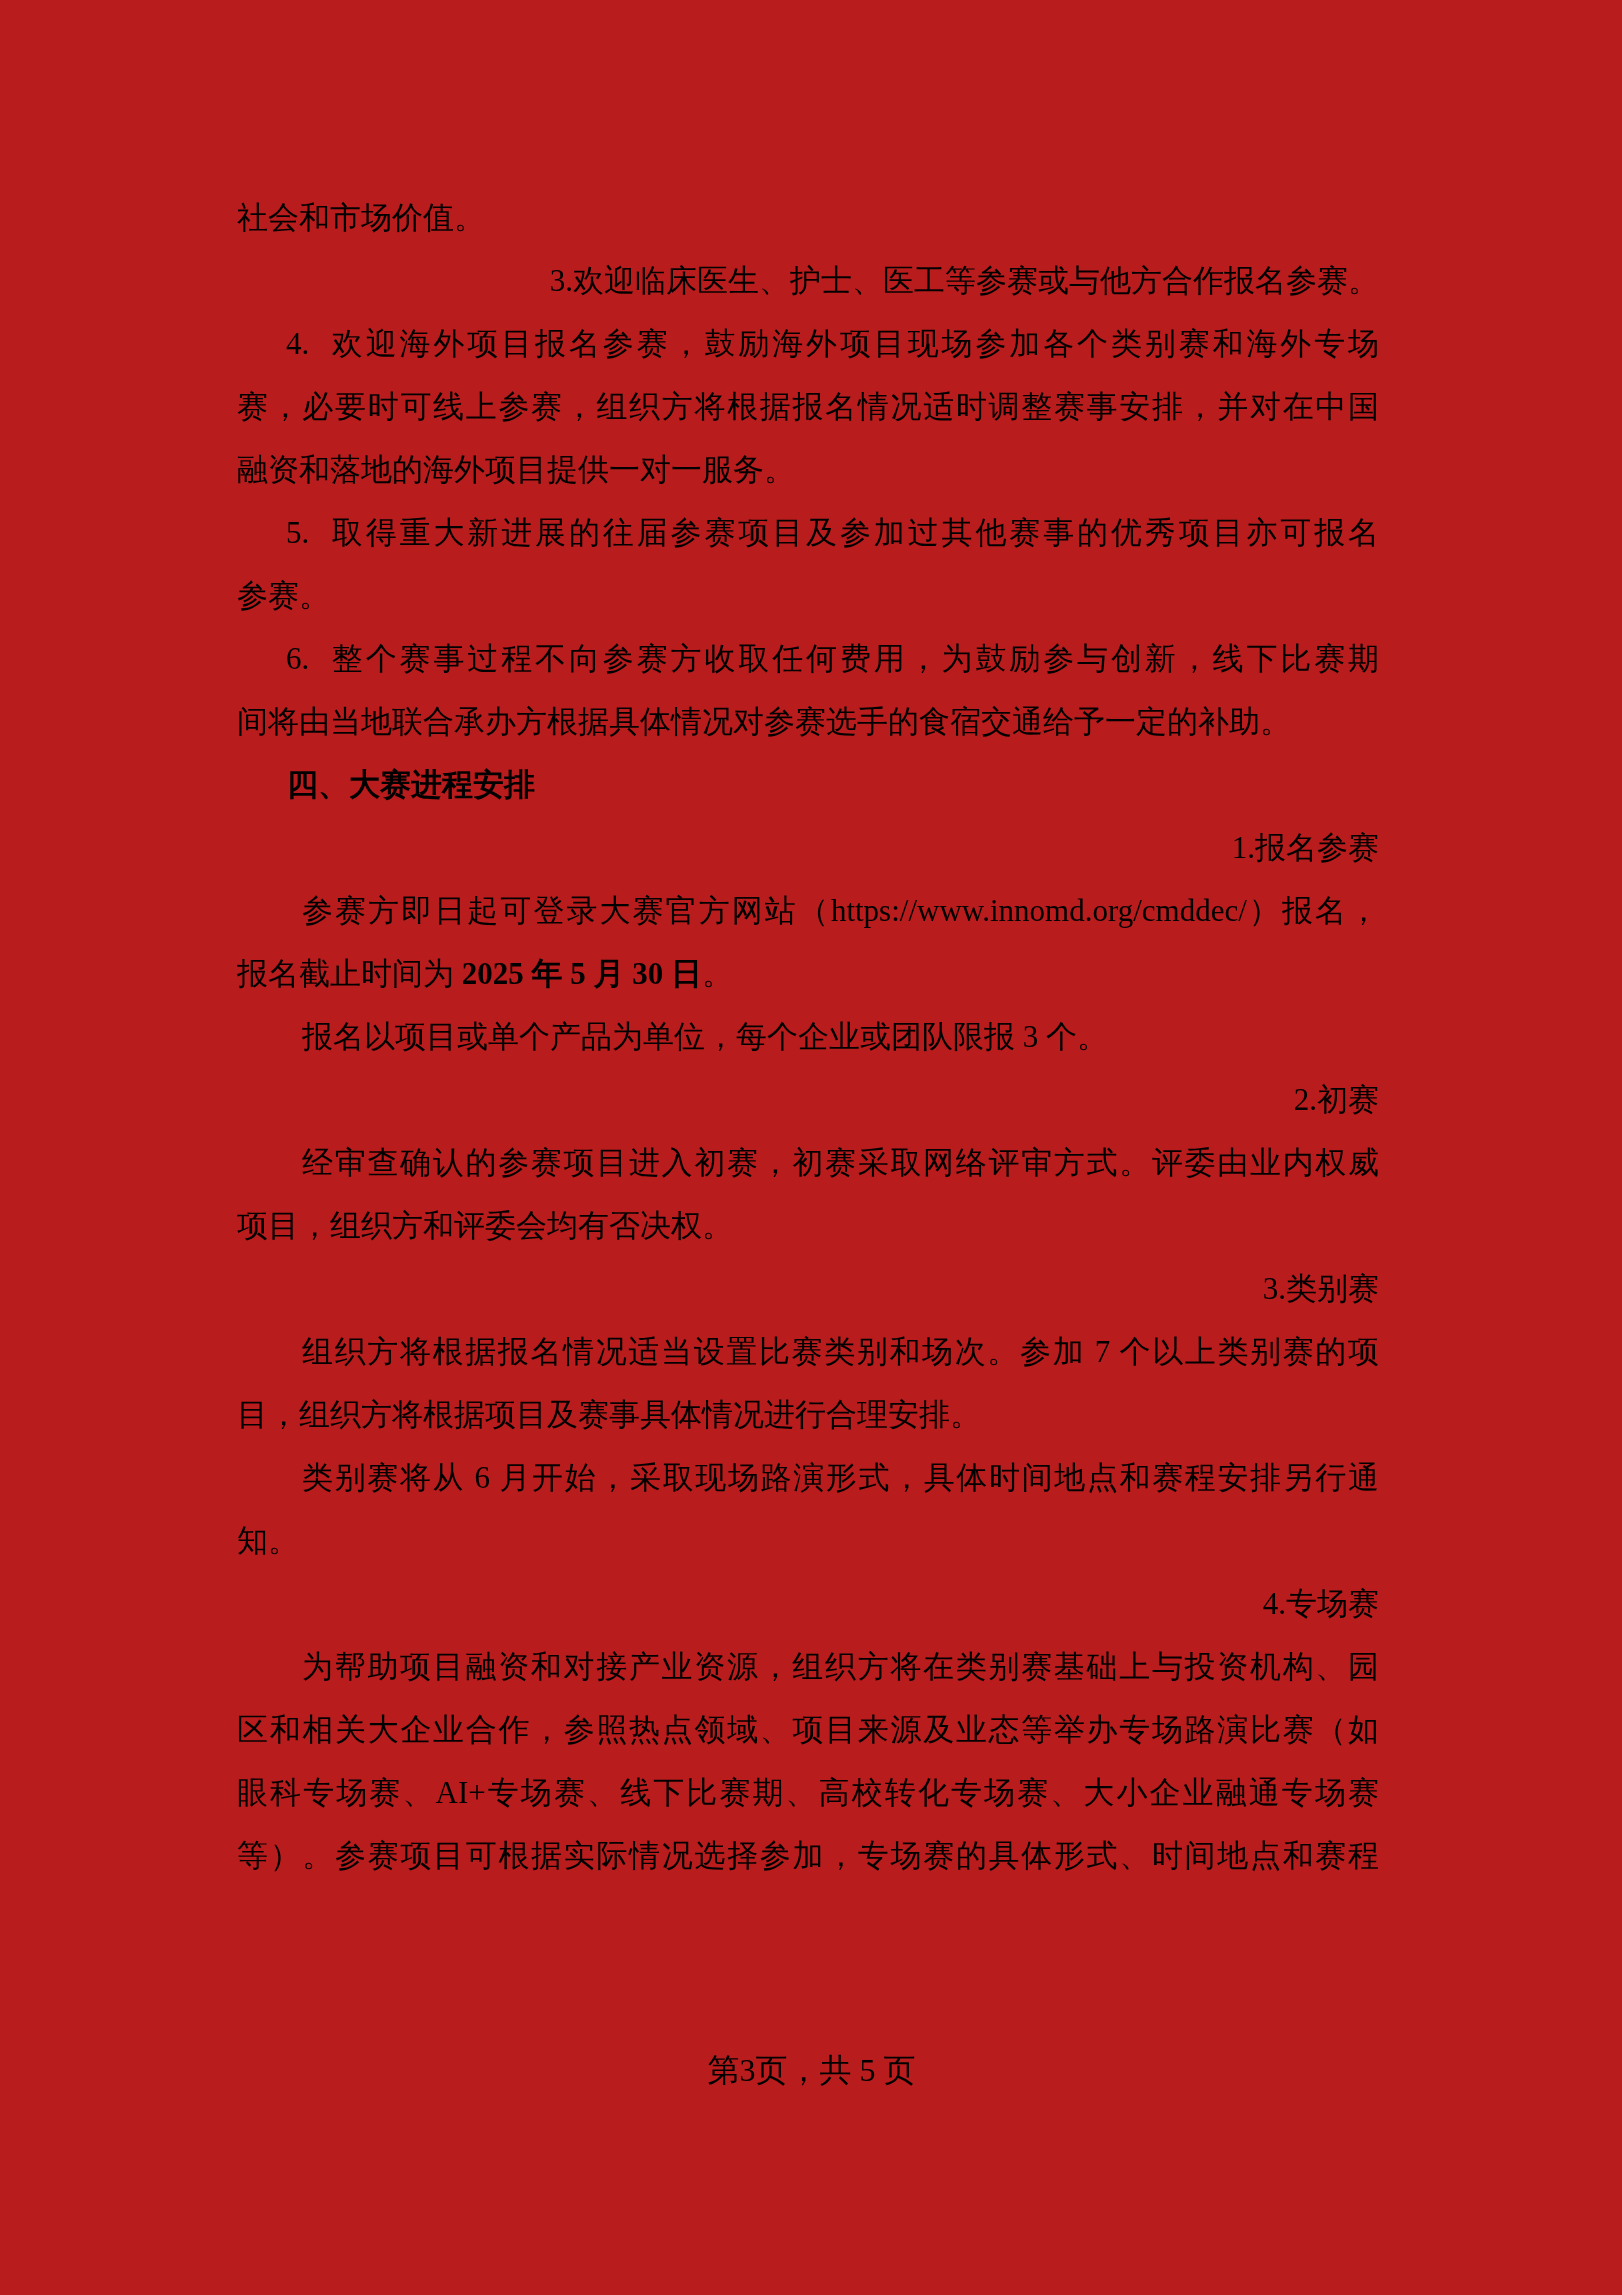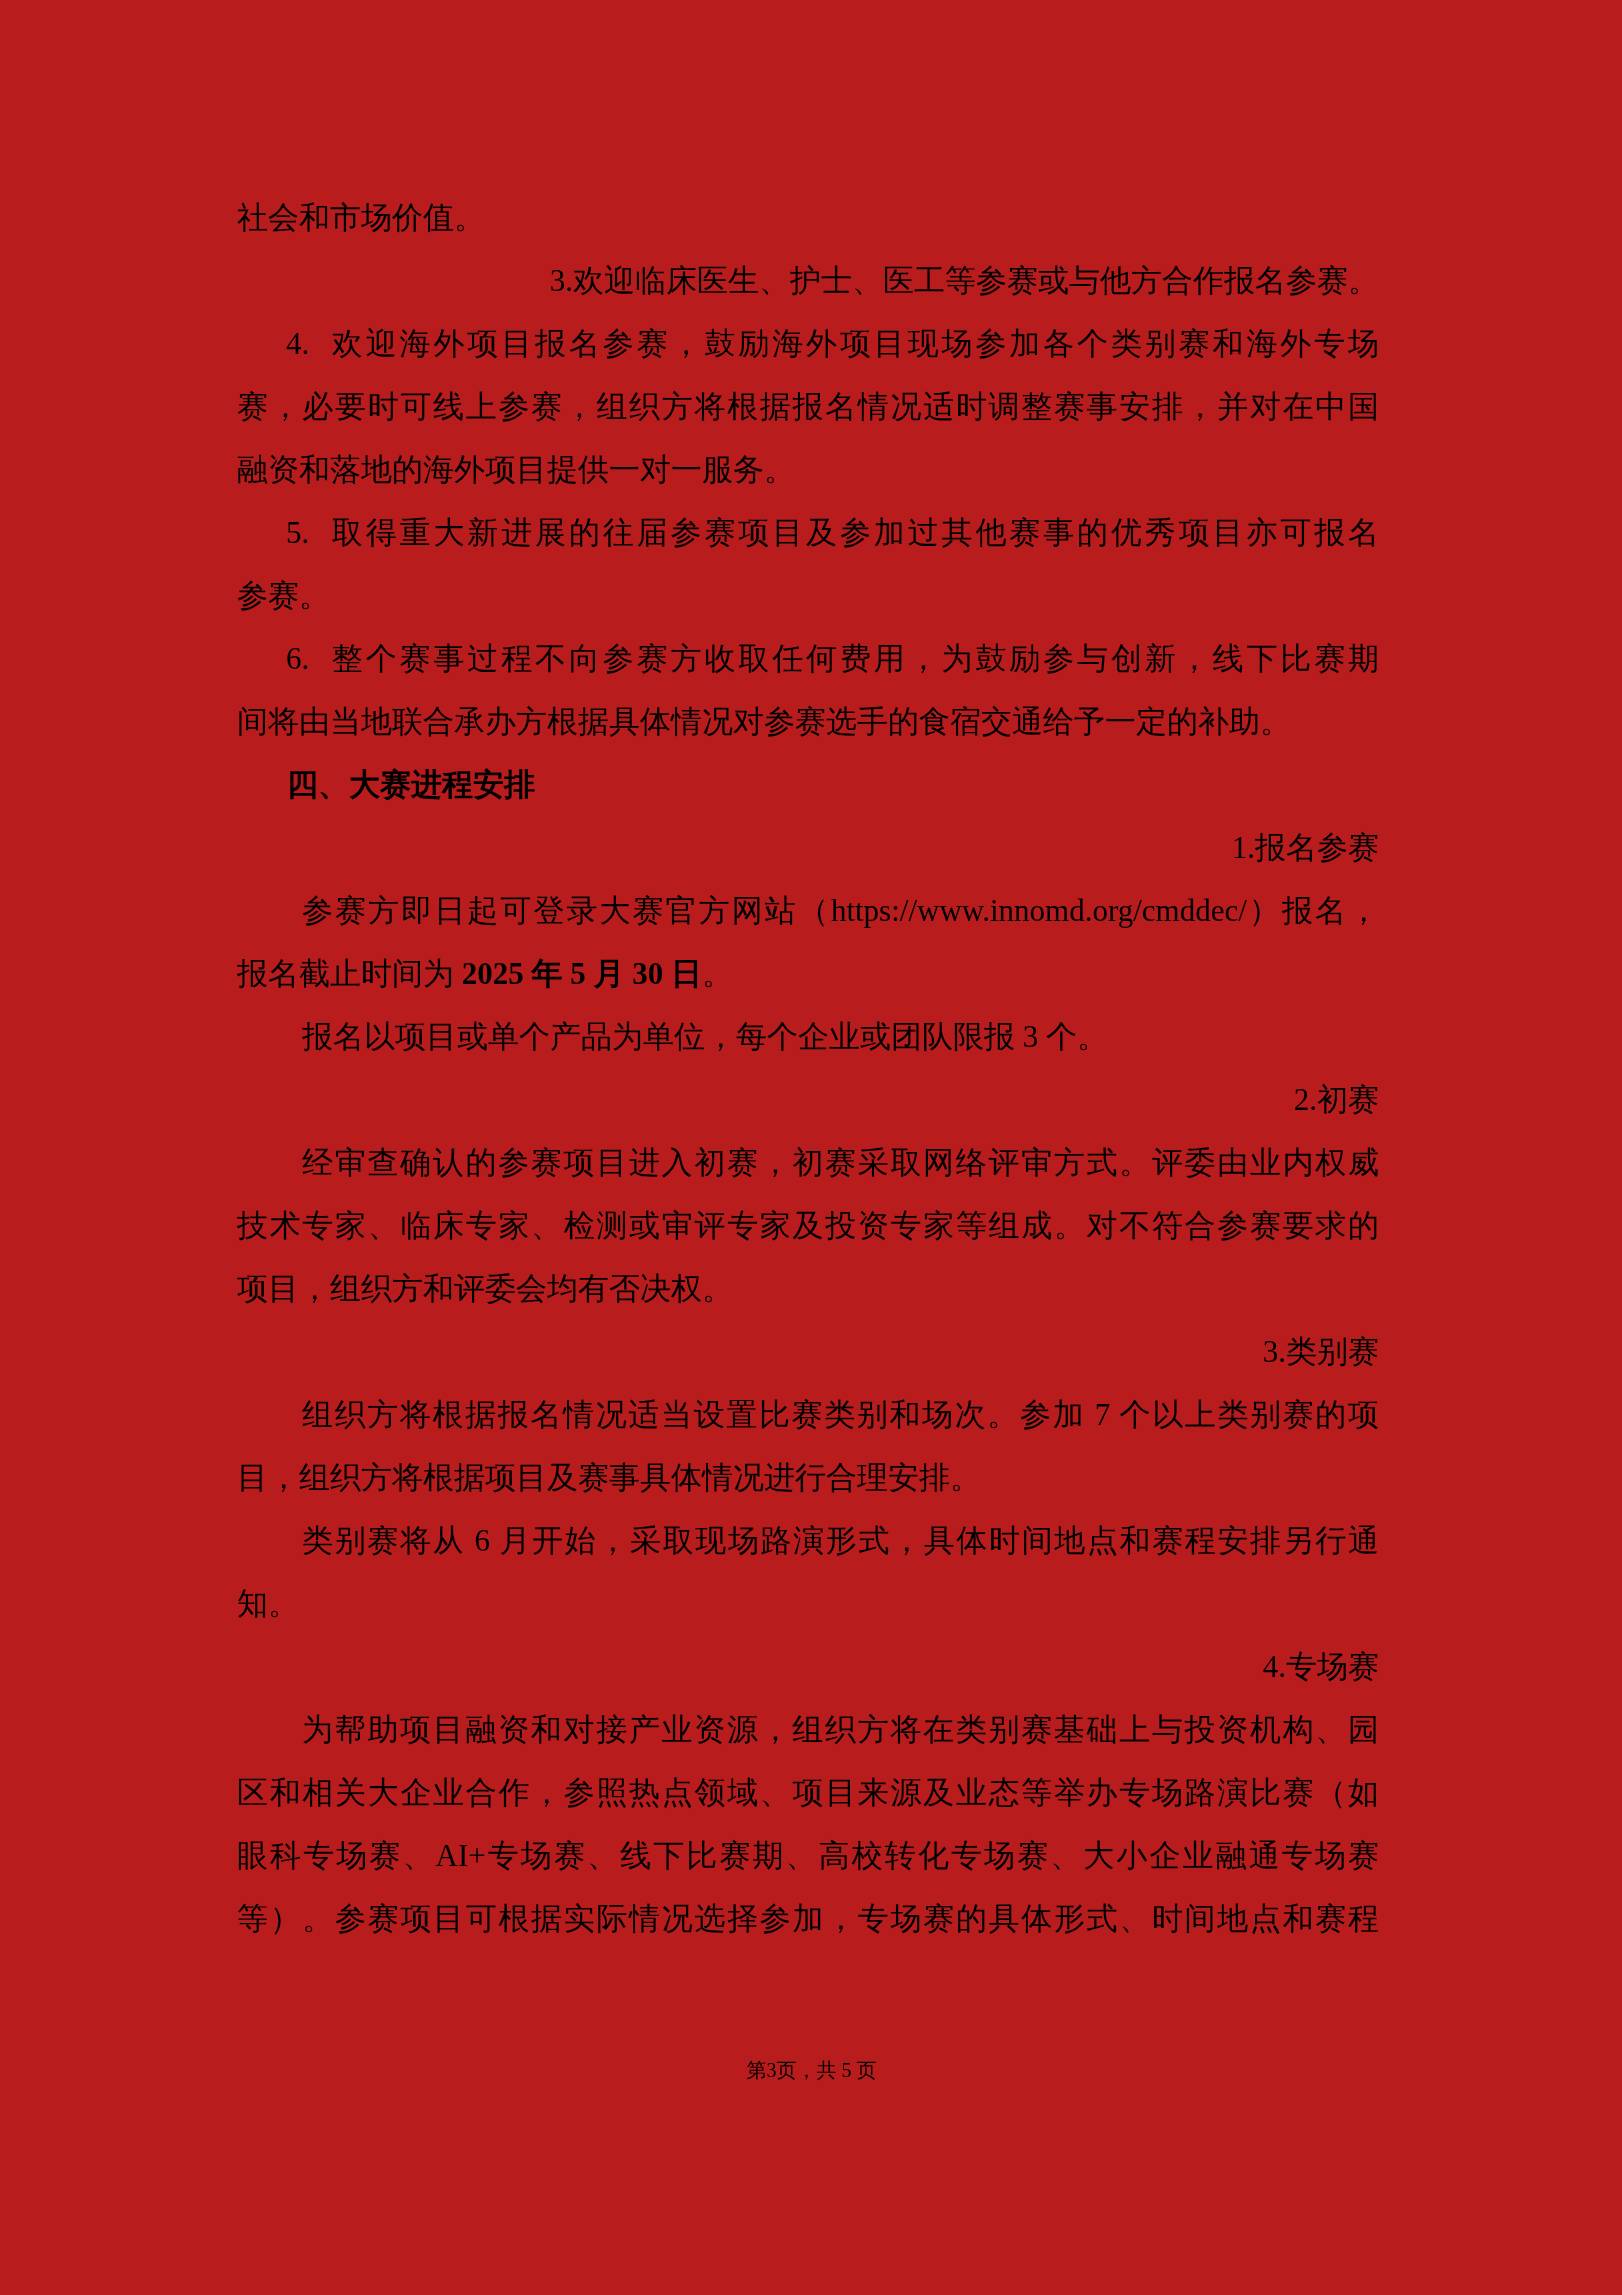--- a/index.html
+++ b/index.html
@@ -42,21 +42,21 @@
   }
   .b { font-weight: bold; }
   .footer {
     position: absolute;
     left: 0;
     top: 2051px;
     width: 100%;
     height: 39px;
     line-height: 39px;
     text-align: center;
-    font-size: 20px;
+    font-size: 32px;
   }
 </style>
 </head>
 <body>
 
 <div class="page">
   <div class="content">
 
     <p class="line">社会和市场价值。</p>
 
@@ -78,21 +78,20 @@
 
     <p class="line ind j"><span>参赛方即日起可登录大赛官方网站（https://www.innomd.org/cmddec/）报名，</span></p>
 
     <p class="line"><span>报名截止时间为 </span><span class="b">2025 年 5 月 30 日</span><span>。</span></p>
 
     <p class="line ind">报名以项目或单个产品为单位，每个企业或团队限报 3 个。</p>
 
     <p class="line list"><span class="num">2.</span><span>初赛</span></p>
 
     <p class="line ind j">经审查确认的参赛项目进入初赛，初赛采取网络评审方式。评委由业内权威</p>
-    <p class="line j">技术专家、临床专家、检测或审评专家及投资专家等组成。对不符合参赛要求的</p>
     <p class="line">项目，组织方和评委会均有否决权。</p>
 
     <p class="line list"><span class="num">3.</span><span>类别赛</span></p>
 
     <p class="line ind j">组织方将根据报名情况适当设置比赛类别和场次。参加 7 个以上类别赛的项</p>
     <p class="line">目，组织方将根据项目及赛事具体情况进行合理安排。</p>
 
     <p class="line ind j">类别赛将从 6 月开始，采取现场路演形式，具体时间地点和赛程安排另行通</p>
     <p class="line">知。</p>
 

